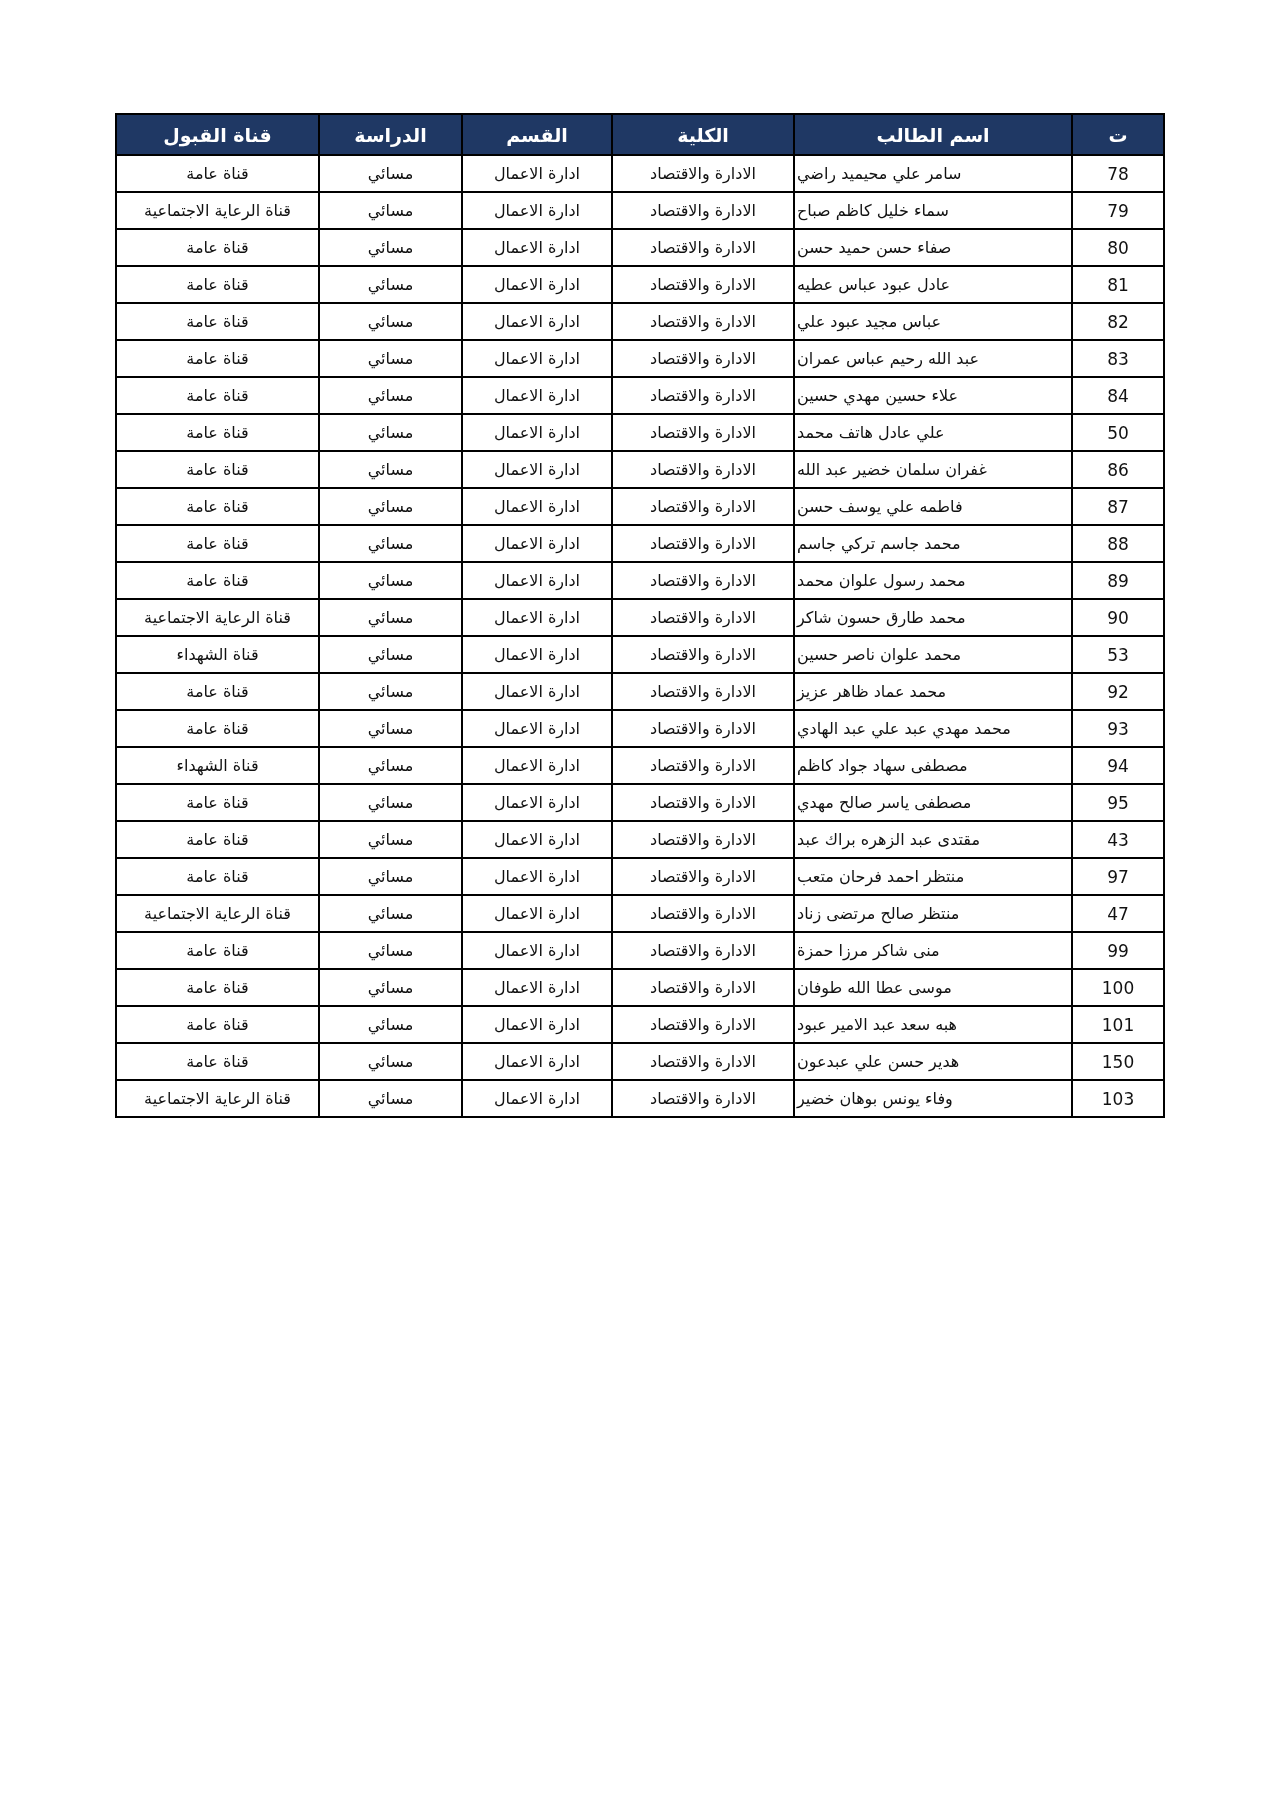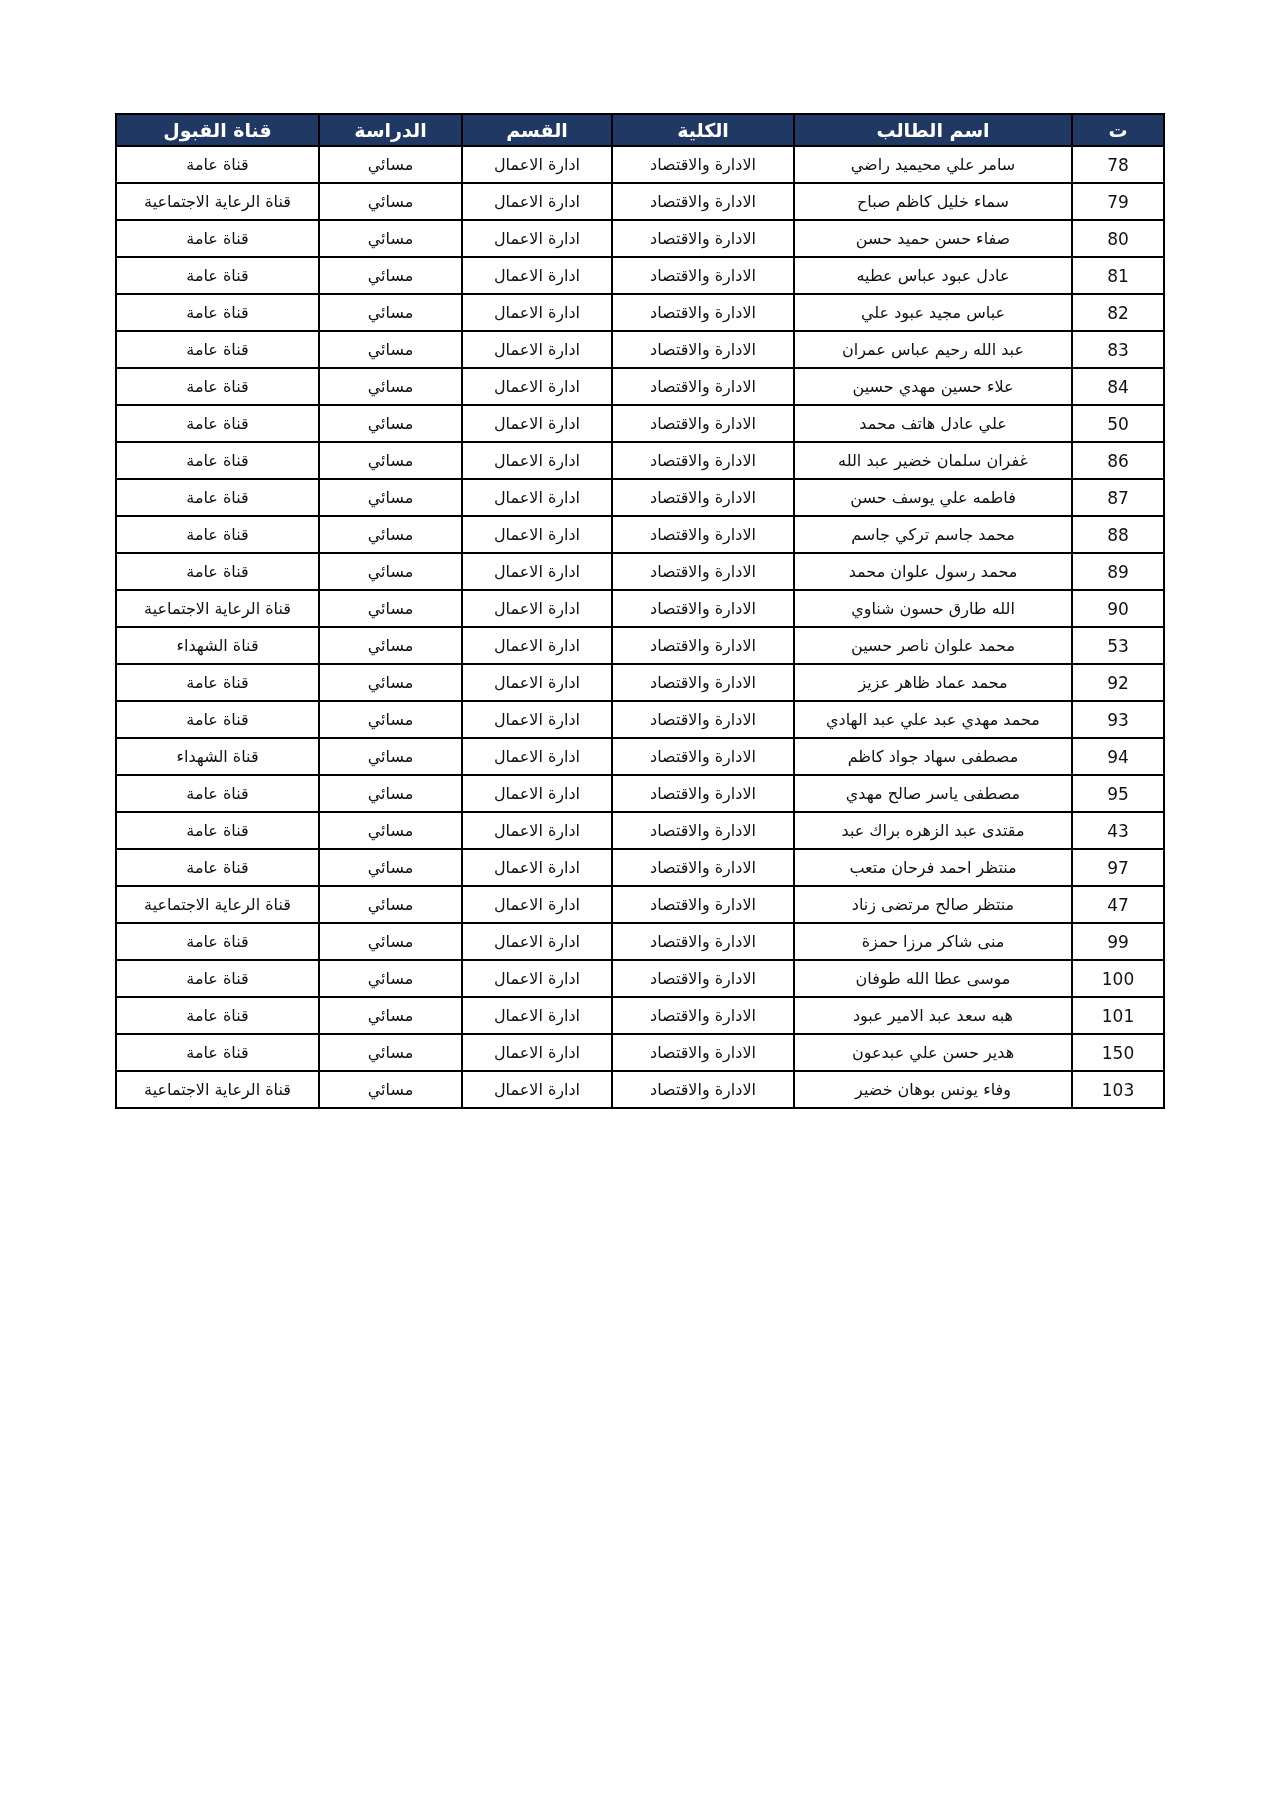--- a/index.html
+++ b/index.html
@@ -38,39 +38,39 @@
   table.students col.c-name{width:278px;}
   table.students col.c-college{width:182px;}
   table.students col.c-dept{width:150px;}
   table.students col.c-study{width:143px;}
   table.students col.c-channel{width:203px;}
   table.students th{
     background:var(--header-bg);
     color:var(--header-text);
     font-size:19px;
     font-weight:bold;
-    height:32px;
+    height:41px;
     text-align:center;
     vertical-align:middle;
     border:2px solid var(--border-color);
     letter-spacing:0;
   }
   table.students td{
     height:37px;
     font-size:16px;
     text-align:center;
     vertical-align:middle;
     border:2px solid var(--border-color);
     white-space:nowrap;
     overflow:hidden;
     padding:0 2px;
     background:#ffffff;
   }
   table.students td.cell-name{
-    text-align:center;
+    text-align:left;
     padding-right:2px;
   }
   table.students td.cell-no{
     font-size:17px;
   }
 </style>
 </head>
 <body>
 
 <div class="page">
@@ -186,21 +186,21 @@
           <tr>
             <td class="cell-no">89</td>
             <td class="cell-name">محمد رسول علوان محمد</td>
             <td class="cell-college">الادارة والاقتصاد</td>
             <td class="cell-department">ادارة الاعمال</td>
             <td class="cell-study">مسائي</td>
             <td class="cell-channel">قناة عامة</td>
           </tr>
           <tr>
             <td class="cell-no">90</td>
-            <td class="cell-name">الله طارق حسون شناوي</td>
+            <td class="cell-name">محمد طارق حسون شاكر</td>
             <td class="cell-college">الادارة والاقتصاد</td>
             <td class="cell-department">ادارة الاعمال</td>
             <td class="cell-study">مسائي</td>
             <td class="cell-channel">قناة الرعاية الاجتماعية</td>
           </tr>
           <tr>
             <td class="cell-no">53</td>
             <td class="cell-name">محمد علوان ناصر حسين</td>
             <td class="cell-college">الادارة والاقتصاد</td>
             <td class="cell-department">ادارة الاعمال</td>

